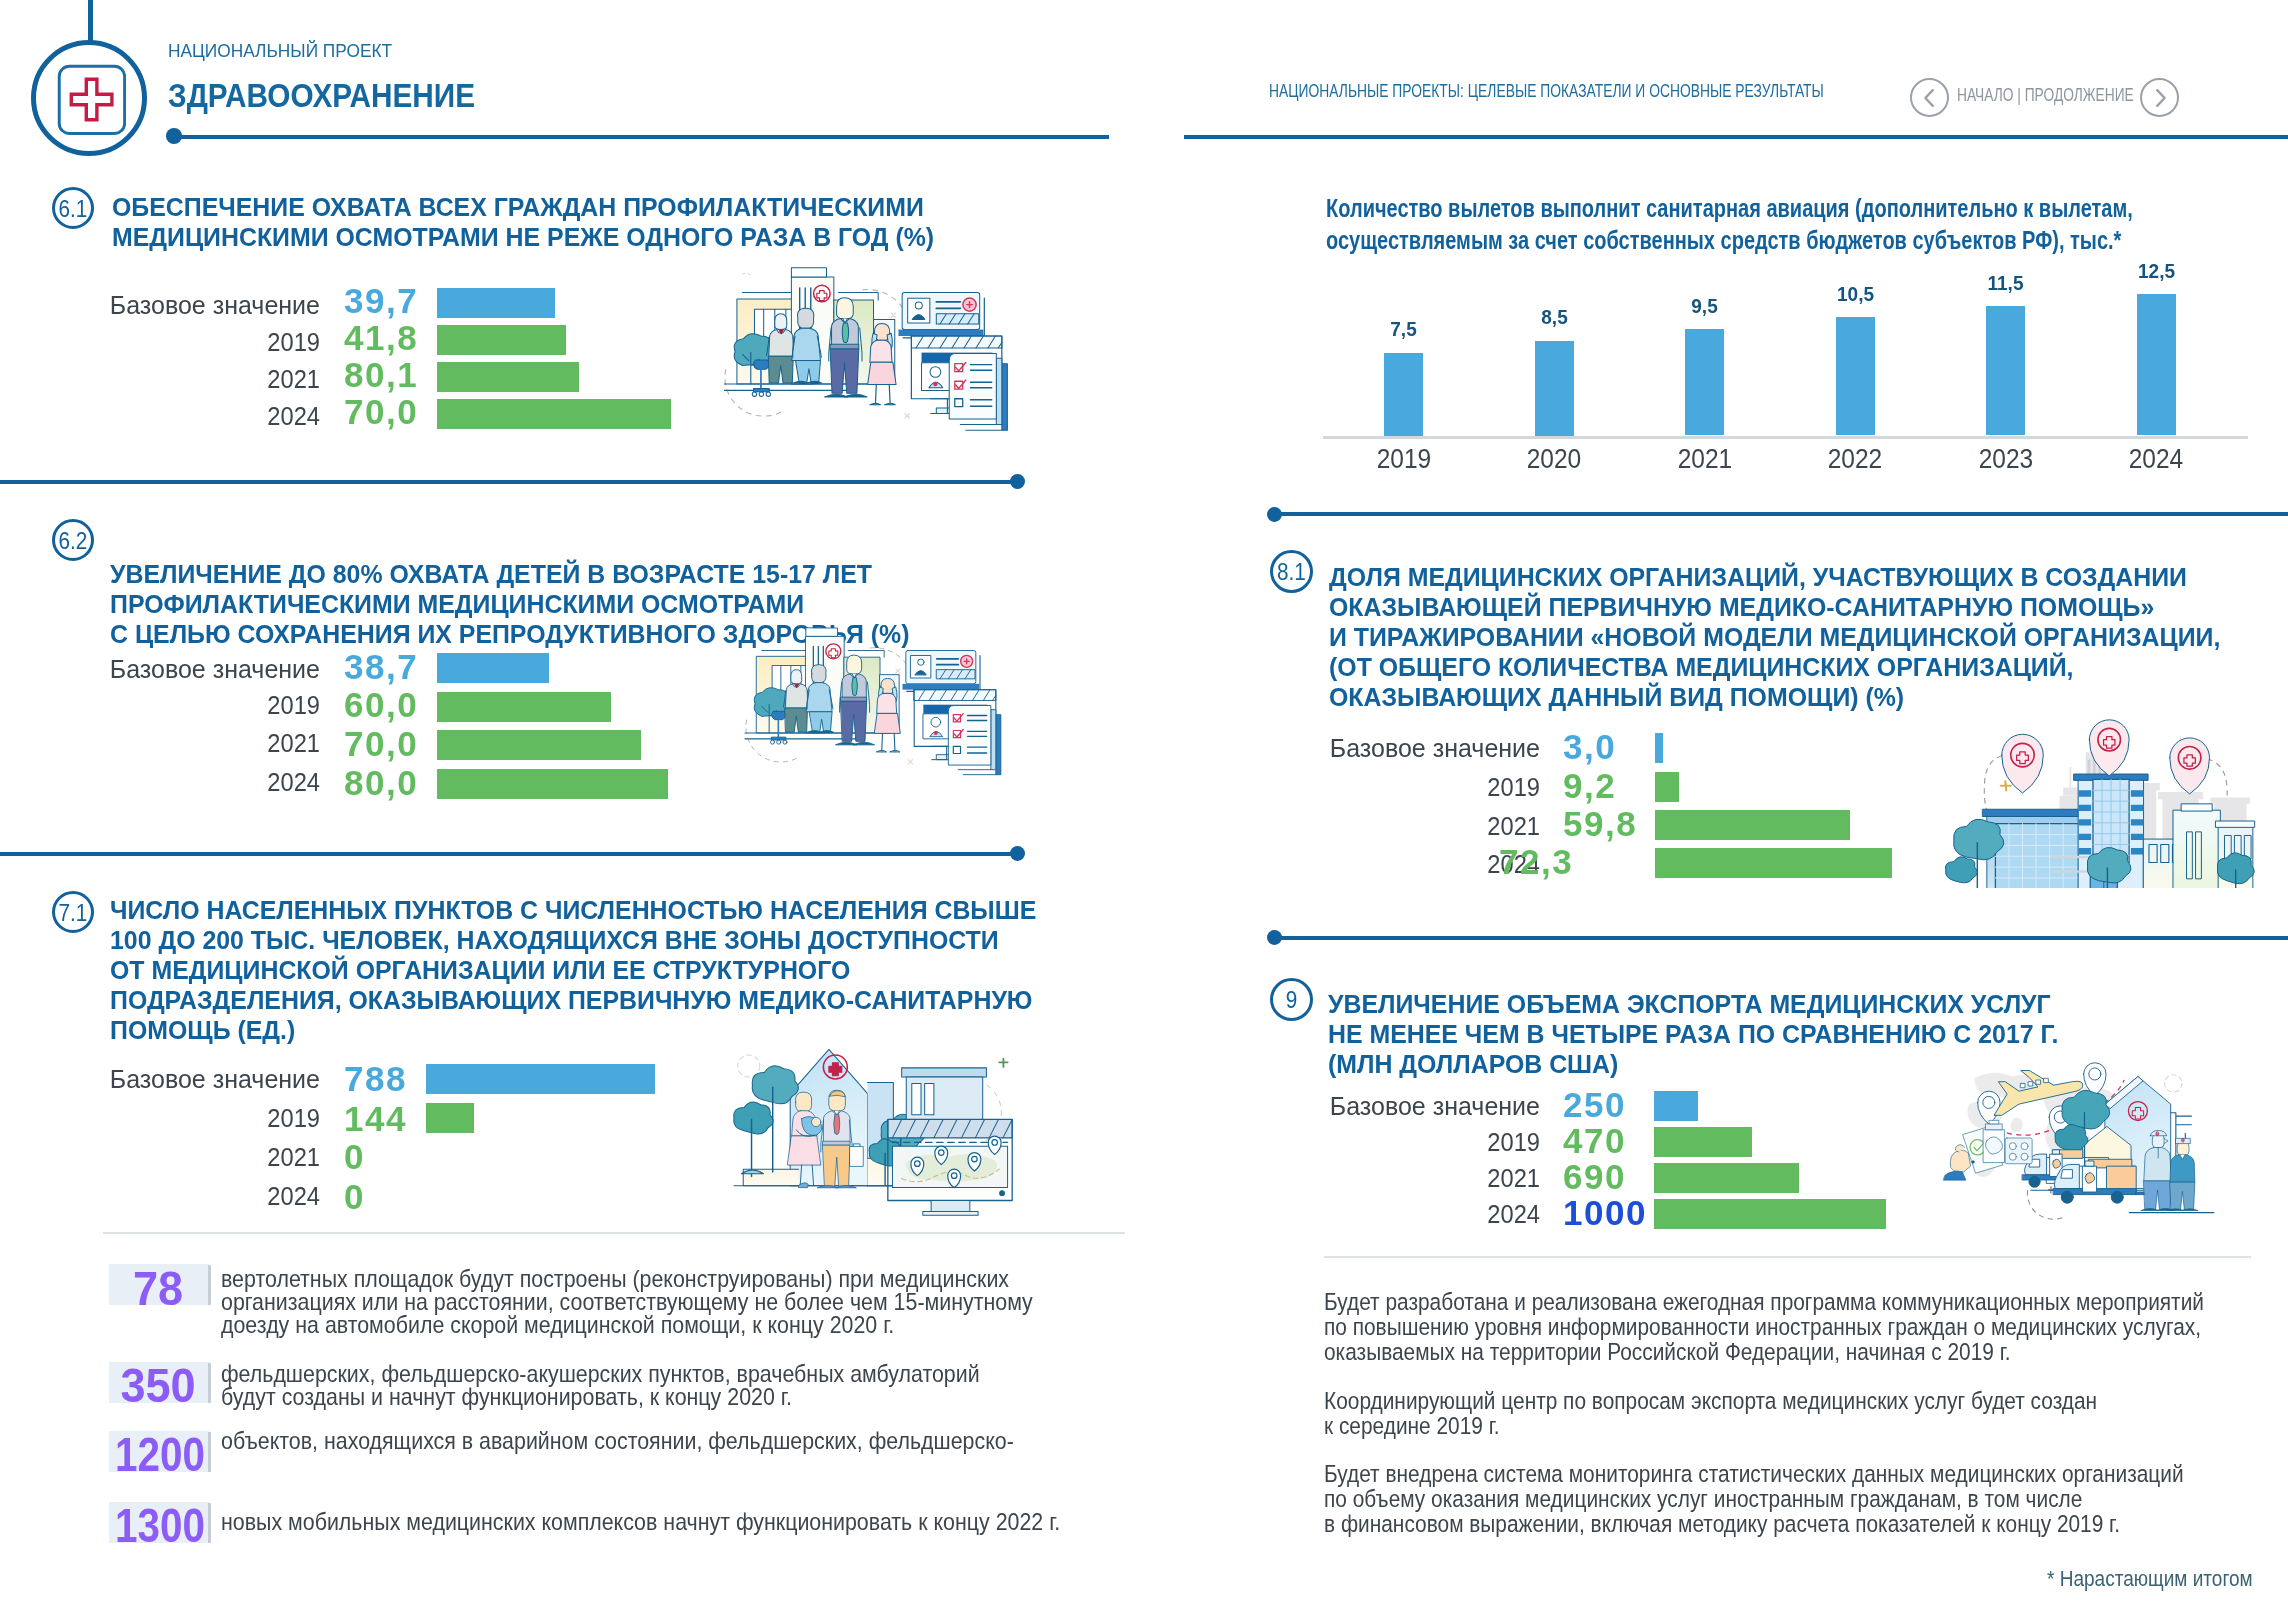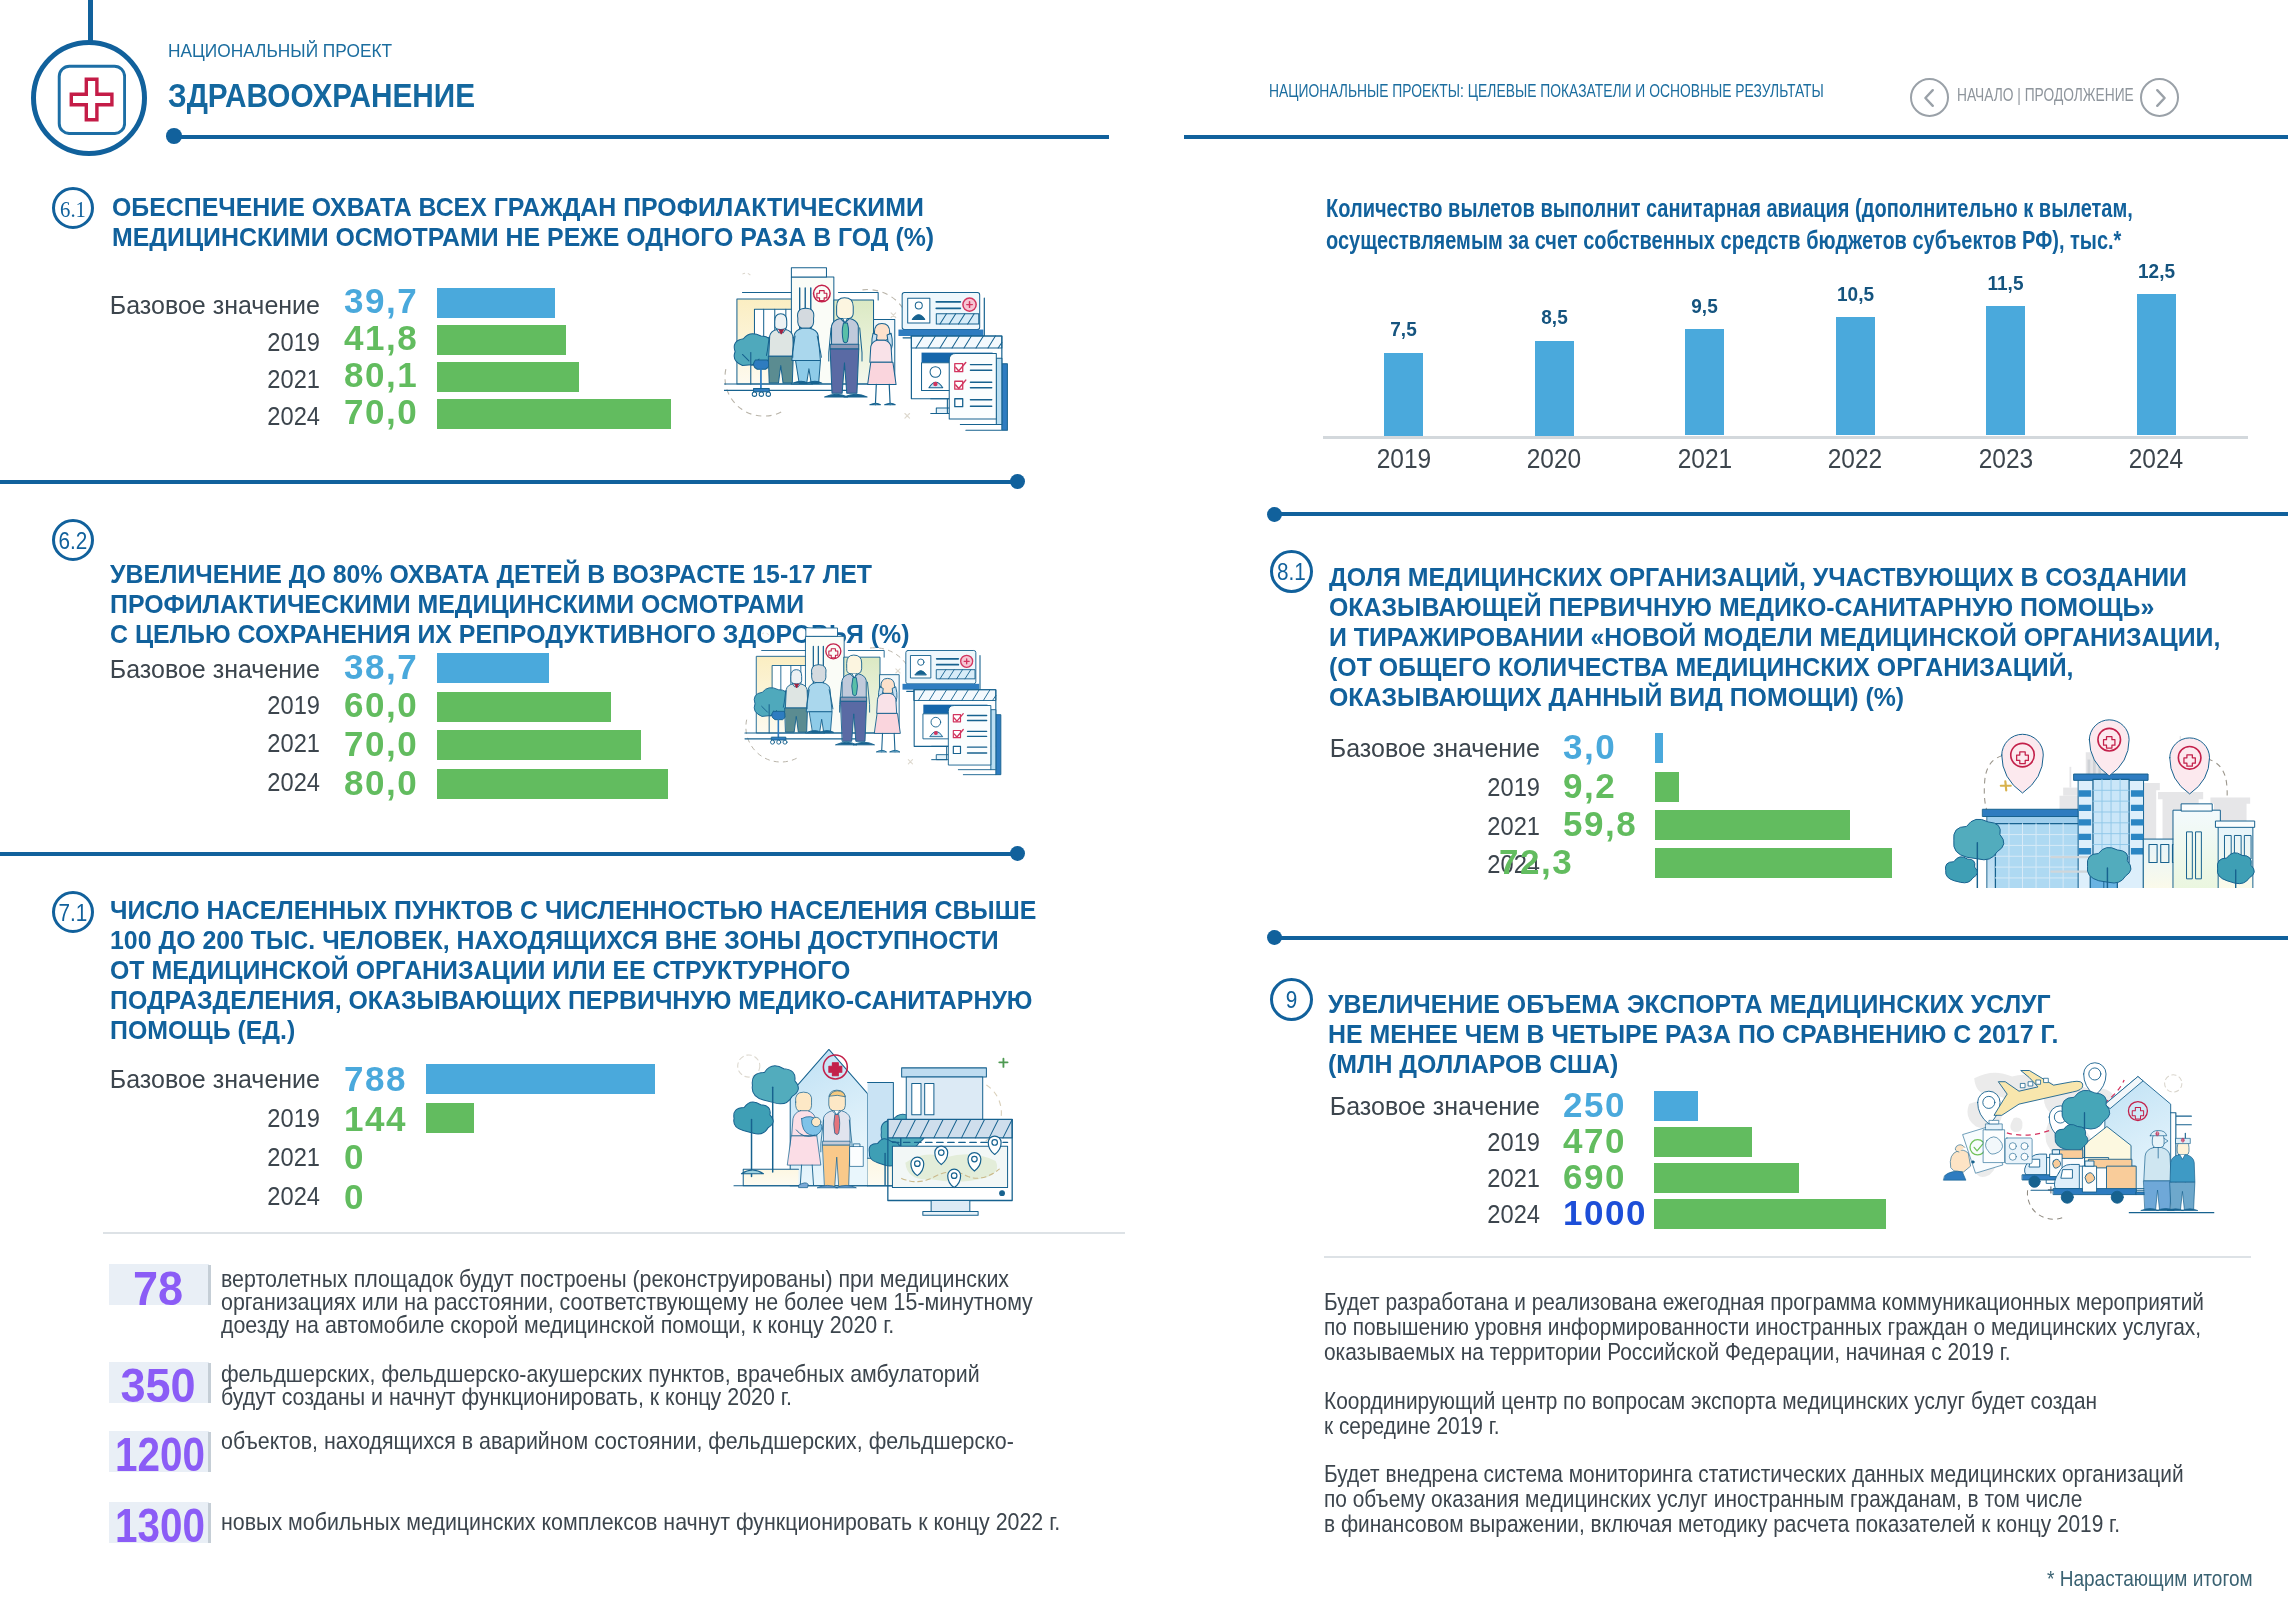--- a/index.html
+++ b/index.html
@@ -89,21 +89,21 @@
         <span class="sx" style="transform:scaleX(0.765)">НАЧАЛО | ПРОДОЛЖЕНИЕ</span>
       </div>
   <div class="navbtn" style="left:2140px;top:78px;">
     <svg width="36" height="36" viewBox="0 0 39 39">
           <path d="M16.5 11 L24.5 19.5 L16.5 28" fill="none" stroke="#9aa1a8" stroke-width="2.6" stroke-linecap="round" stroke-linejoin="round"></path>
         </svg>
   </div>
 </div>
 
 <div>
-  <div class="badge" style="left:52px;top:187px;width:42px;height:42px;font-size:23px;line-height:39px;font-family:Liberation Serif, serif;">
+  <div class="badge" style="left:52px;top:187px;width:42px;height:42px;font-size:23px;line-height:39px;">
         <span class="sxc" style="transform:scaleX(0.9)">6.1</span>
       </div>
   <div class="sec-title" style="left:112px;top:192px;">
         <div>
           <span class="sx" style="transform:scaleX(0.995)">ОБЕСПЕЧЕНИЕ ОХВАТА ВСЕХ ГРАЖДАН ПРОФИЛАКТИЧЕСКИМИ</span>
         </div>
         <div>
           <span class="sx" style="transform:scaleX(0.995)">МЕДИЦИНСКИМИ ОСМОТРАМИ НЕ РЕЖЕ ОДНОГО РАЗА В ГОД (%)</span>
         </div>
       </div>

